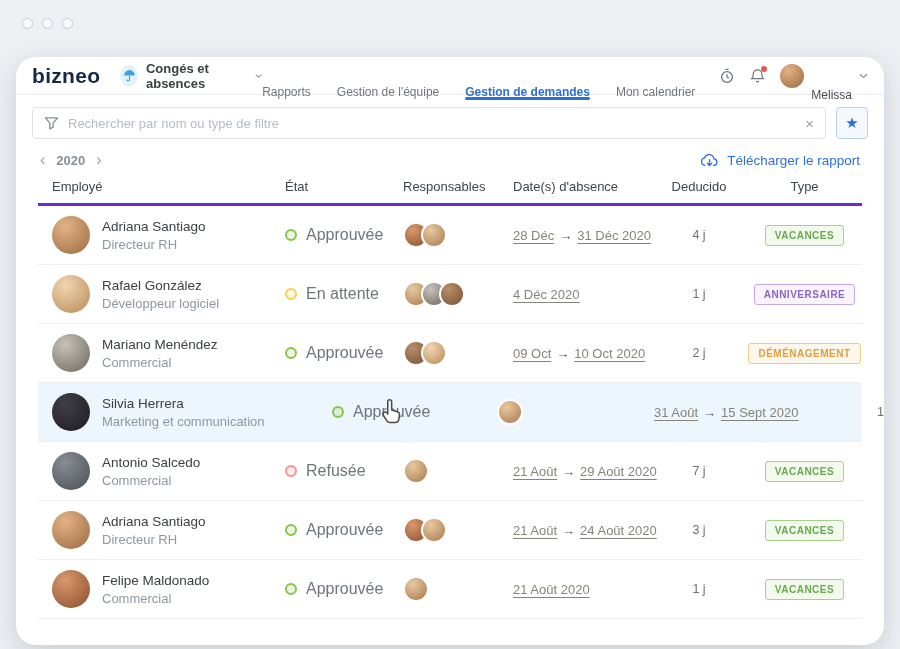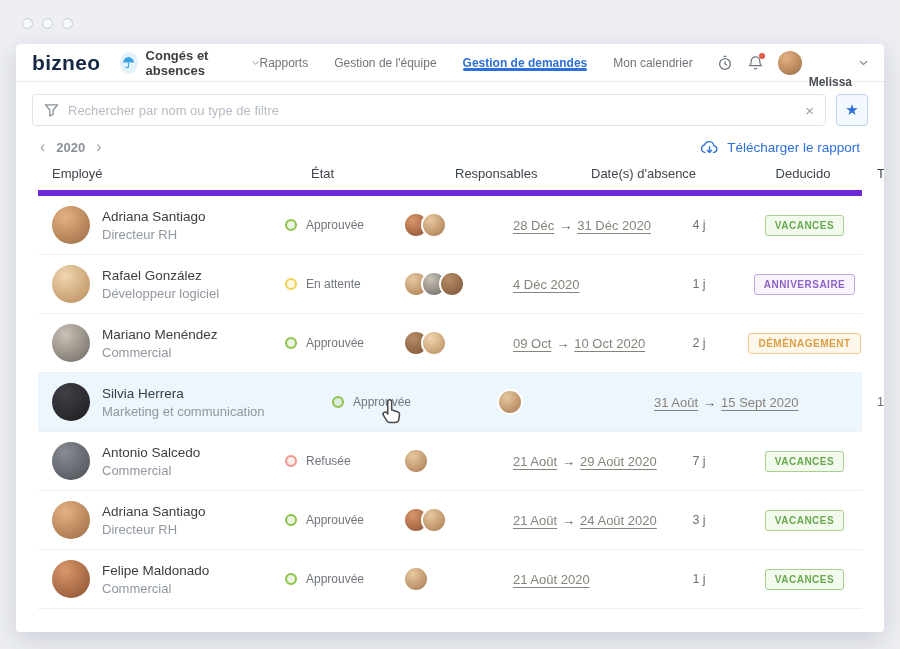--- a/index.html
+++ b/index.html
@@ -5,46 +5,46 @@
   * { margin:0; padding:0; box-sizing:border-box; }
   html,body { width:900px; height:649px; }
   body { background:#edeff3; font-family:"Liberation Sans", sans-serif; overflow:hidden; }
   .stage { position:relative; width:900px; height:649px; }
 
   
   .dots { position:absolute; top:18px; left:22px; display:flex; gap:9px; }
   .win-dot { width:11px; height:11px; border-radius:50%; background:#f7f8fa; border:1px solid #c7ccd5; cursor:pointer; }
 
   
-  .window { position:absolute; left:16px; top:44px; width:868px; height:588px; background:#fff;
-            border-radius:4px; box-shadow:0 8px 26px rgba(30,40,60,.16); overflow:hidden;
+  .window { position:absolute; left:16px; top:57px; width:868px; height:588px; background:#fff;
+            border-radius:20px; box-shadow:0 8px 26px rgba(30,40,60,.16); overflow:hidden;
             display:flex; flex-direction:column; }
 
   
   .topbar { height:38px; flex-shrink:0; display:flex; align-items:center; padding:0 16px;
             border-bottom:1px solid #ebebeb; }
   .logo { font-size:21px; font-weight:700; color:#152844; letter-spacing:.3px; margin-right:20px; cursor:pointer; }
   .product { display:flex; align-items:center; gap:8px; cursor:pointer; }
   .product-icon { width:22px; height:22px; border-radius:50%; background:#e4f2fb;
                   display:flex; align-items:center; justify-content:center; }
   .product-label { font-size:13px; color:#3c4043; font-weight:600; }
-  .nav { display:flex; align-items:center; gap:26px; margin-left:auto; height:46px; }
+  .nav { display:flex; align-items:flex-end; gap:26px; margin-left:auto; height:46px; }
   .nav-item { font-size:12px; color:#70757c; display:flex; align-items:center; cursor:pointer;
               position:relative; white-space:nowrap; }
   .nav-item.active { color:#2e6fd9; font-weight:700; }
   .nav-item.active::after { content:""; position:absolute; left:0; right:0; bottom:-1px; height:3px;
                             background:#2e6fd9; border-radius:2px; }
   .header-icons { display:flex; align-items:center; gap:15px; margin-left:24px; }
   .hicon { display:flex; align-items:center; cursor:pointer; position:relative; }
   .bell-badge { position:absolute; top:-2px; right:-2px; width:6px; height:6px; border-radius:50%;
                 background:#e8584a; }
   .user { display:flex; align-items:center; gap:7px; cursor:pointer; }
   .avatar { display:inline-block; border-radius:50%; flex-shrink:0; }
   .avatar.user-av { width:24px; height:24px; background:radial-gradient(circle at 35% 28%, #e3b284, #9a6a42); }
-  .user-name { font-size:12px; color:#4a4f55; font-weight:700;margin-top:38px; }
+  .user-name { font-size:12px; color:#4a4f55; font-weight:400;margin-top:38px; }
 
   
   .search-row { display:flex; align-items:center; gap:10px; padding:12px 16px 6px; }
   .search-field { flex:1; height:32px; border:1px solid #e0e2e6; border-radius:4px; background:#fff;
                   display:flex; align-items:center; gap:9px; padding:0 11px; }
   .search-input { flex:1; border:none; outline:none; font-size:13px; color:#444; font-family:inherit; background:transparent; }
   .search-input::placeholder { color:#b6bcc4; }
   .clear-x { color:#9aa0a6; font-size:15px; cursor:pointer; line-height:1; }
   .star-btn { width:32px; height:32px; border:1px solid #b9d2f1; border-radius:4px; background:#f4f9ff;
               color:#2e6fd9; font-size:15px; display:flex; align-items:center; justify-content:center; cursor:pointer; }
@@ -52,33 +52,33 @@
   
   .toolbar { display:flex; align-items:center; justify-content:space-between; padding:7px 24px 9px; }
   .year-nav { display:flex; align-items:center; gap:11px; }
   .chev { font-size:16px; color:#9aa0a6; cursor:pointer; line-height:1; }
   .year { font-size:13px; color:#8a9099; font-weight:600; }
   .download { display:flex; align-items:center; gap:8px; color:#2e6fd9; font-size:13.5px; cursor:pointer; }
 
   
   .table { margin:2px 22px 0; flex:1; }
   .thead, .trow { display:grid; grid-template-columns:233px 118px 110px 152px 96px 1fr; }
-  .thead { border-bottom:6px solid #6d28d9; padding-bottom:9px;gap:26px; }
+  .thead { border-bottom:3px solid #6d28d9; padding-bottom:9px; }
   .th { font-size:13px; color:#3f454c; padding-left:14px; }
   .th.center, .cell.center { text-align:center; padding-left:0; justify-content:center; }
   .trow { height:59px; align-items:center; border-bottom:1px solid #efefef; }
   .trow.highlighted { background:#edf5fd;gap:47px; }
   .cell { display:flex; align-items:center; padding-left:14px; min-width:0; }
   .c-emp { gap:12px; }
   .avatar.lg { width:38px; height:38px; }
   .emp-text { display:flex; flex-direction:column; gap:3px; }
   .emp-name { font-size:13.5px; color:#3c4043; }
   .emp-role { font-size:13px; color:#9097a0; }
   .status-dot { width:12px; height:12px; border-radius:50%; border:2px solid; margin-right:9px; flex-shrink:0; }
-  .status-label { font-size:12px; color:#70757c; }
+  .status-label { font-size:16px; color:#70757c; }
   .avatar.sm { width:26px; height:26px; border:2px solid #fff; }
   .avatar.sm + .avatar.sm { margin-left:-8px; }
   .c-dates { gap:5px; flex-wrap:nowrap; white-space:nowrap; }
   .date { font-size:13px; color:#88837a; text-decoration:underline; text-underline-offset:3px; cursor:pointer; }
   .date-arrow { font-size:13px; color:#555; }
   .c-ded { font-size:12.5px; color:#6b7076; }
   .badge { font-size:10px; font-weight:700; letter-spacing:.5px; padding:4px 9px; border-radius:3px;
            border:1px solid; white-space:nowrap; }
   .type-link { color:#2e6fd9; font-size:13px; font-weight:600; cursor:pointer; }
   .link-sep { color:#c0c4c9; margin:0 7px; font-size:13px; }

